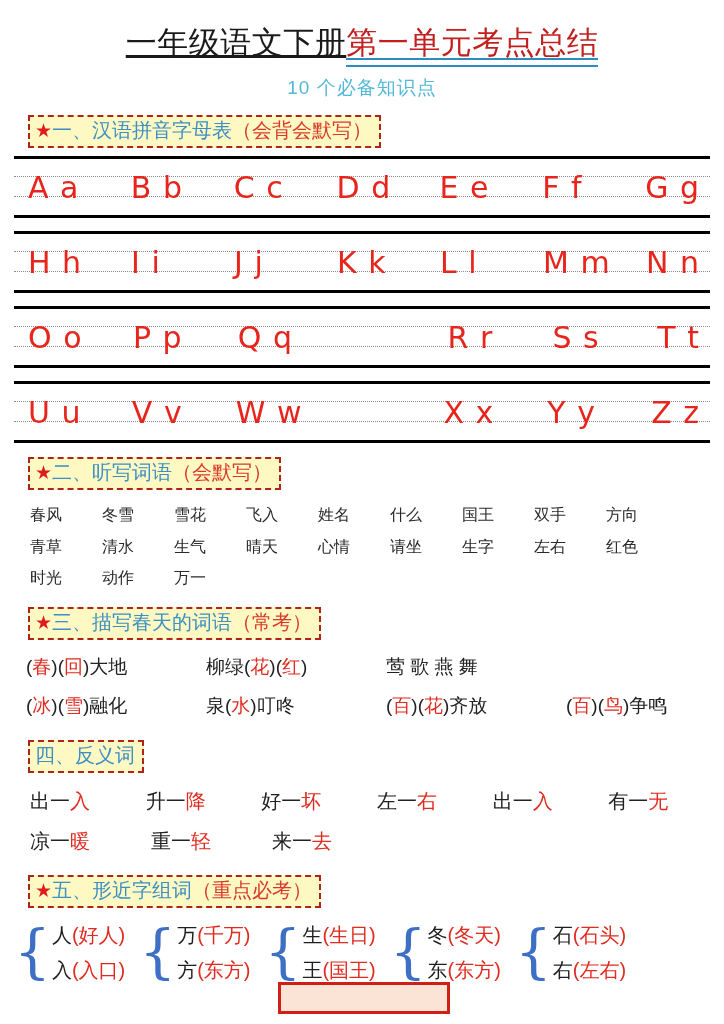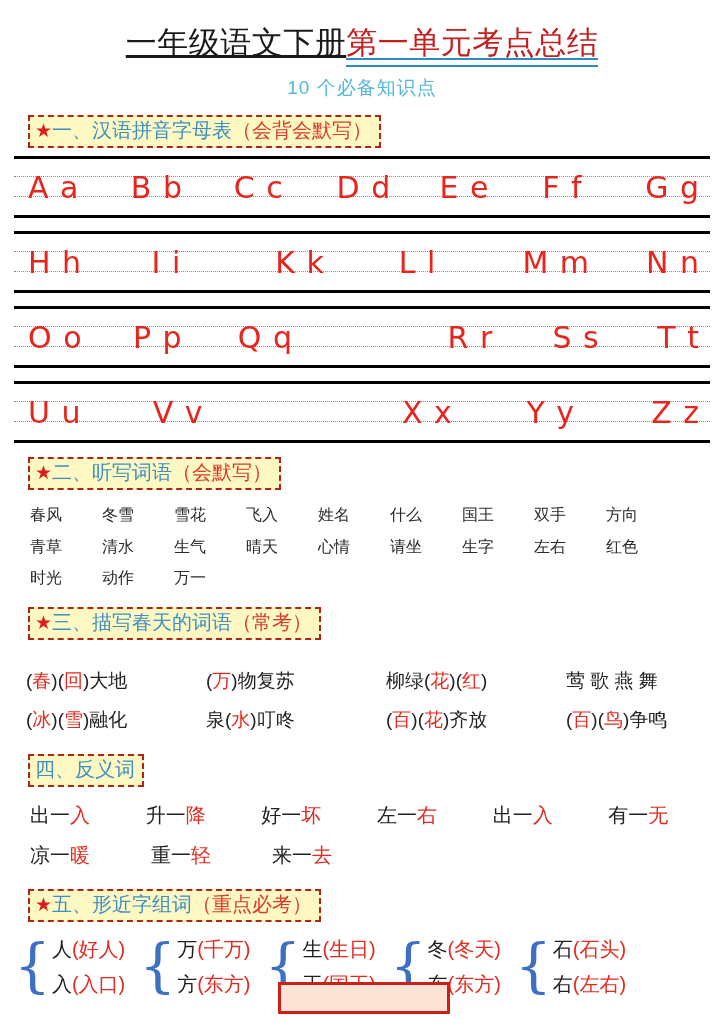--- a/index.html
+++ b/index.html
@@ -98,21 +98,21 @@
   }
   .stave .letters span { flex: 1 1 0; text-align: left; }
   .stave .letters span:last-child { flex: 0 0 auto; padding-right: 4px; }
 
   
   .word-rows { margin: 9px 0 0 30px; font-size: 16px; line-height: 1.95; color: #2a2a2a; }
   .word-rows .wrow { white-space: nowrap; }
   .word-rows .wrow span { display: inline-block; min-width: 72px; }
 
   
-  .phrase-rows { margin: 22px 0 0 26px; font-size: 19px; line-height: 2.05; color: #222; }
+  .phrase-rows { margin: 8px 0 0 26px; font-size: 19px; line-height: 2.05; color: #222; }
   .phrase-rows .prow { display: flex; white-space: nowrap; }
   .phrase-rows .prow .cell { width: 180px; }
   .phrase-rows .prow .cell:last-child { width: auto; }
   .rd { color: #e02b20; }
 
   
   .anto-rows { margin: 8px 0 0 30px; font-size: 20px; line-height: 2.0; color: #222; }
   .anto-rows .arow { display: flex; white-space: nowrap; }
   .anto-rows .arow .cell { width: 121px; }
 
@@ -181,20 +181,21 @@
   </div>
 
   <div class="stave">
     <div class="ln solid-top"></div>
     <div class="ln dot1"></div>
     <div class="ln dot2"></div>
     <div class="ln solid-bottom"></div>
     <div class="letters">
       <span>H h</span>
       <span>I i</span>
+      <span>J j</span>
       <span>K k</span>
       <span>L l</span>
       <span>M m</span>
       <span>N n</span>
     </div>
   </div>
 
   <div class="stave">
     <div class="ln solid-top"></div>
     <div class="ln dot1"></div>
@@ -212,20 +213,21 @@
   </div>
 
   <div class="stave">
     <div class="ln solid-top"></div>
     <div class="ln dot1"></div>
     <div class="ln dot2"></div>
     <div class="ln solid-bottom"></div>
     <div class="letters">
       <span>U u</span>
       <span>V v</span>
+      <span>W w</span>
       <span></span>
       <span>X x</span>
       <span>Y y</span>
       <span>Z z</span>
     </div>
   </div>
 </div>
 
 <div class="heading-wrap">
   <div class="sec-head">
@@ -247,21 +249,20 @@
 
 <div class="heading-wrap">
   <div class="sec-head">
     <span class="sec-star">★</span><span class="sec-blue">三、描写春天的词语</span><span class="sec-red">（常考）</span>
   </div>
 </div>
 
 <div class="phrase-rows">
   <div class="prow">
     <div class="cell"><span>(</span><span class="rd">春</span><span>)(</span><span class="rd">回</span><span>)大地</span></div>
-    <div class="cell"><span>(</span><span class="rd">万</span><span>)物复苏</span></div>
     <div class="cell"><span>柳绿(</span><span class="rd">花</span><span>)(</span><span class="rd">红</span><span>)</span></div>
     <div class="cell"><span>莺 歌 燕 舞</span></div>
   </div>
   <div class="prow">
     <div class="cell"><span>(</span><span class="rd">冰</span><span>)(</span><span class="rd">雪</span><span>)融化</span></div>
     <div class="cell"><span>泉(</span><span class="rd">水</span><span>)叮咚</span></div>
     <div class="cell"><span>(</span><span class="rd">百</span><span>)(</span><span class="rd">花</span><span>)齐放</span></div>
     <div class="cell"><span>(</span><span class="rd">百</span><span>)(</span><span class="rd">鸟</span><span>)争鸣</span></div>
   </div>
 </div>

